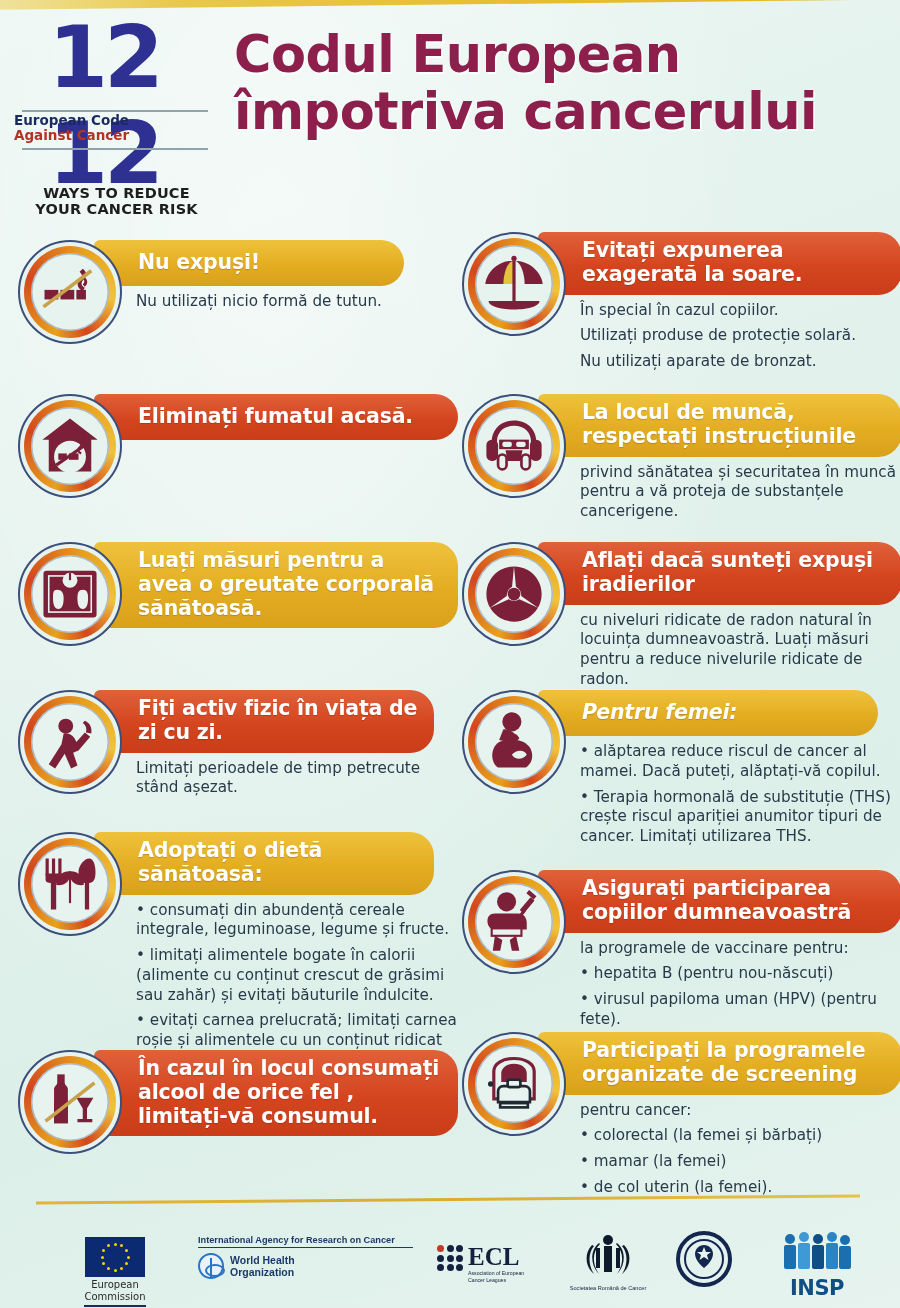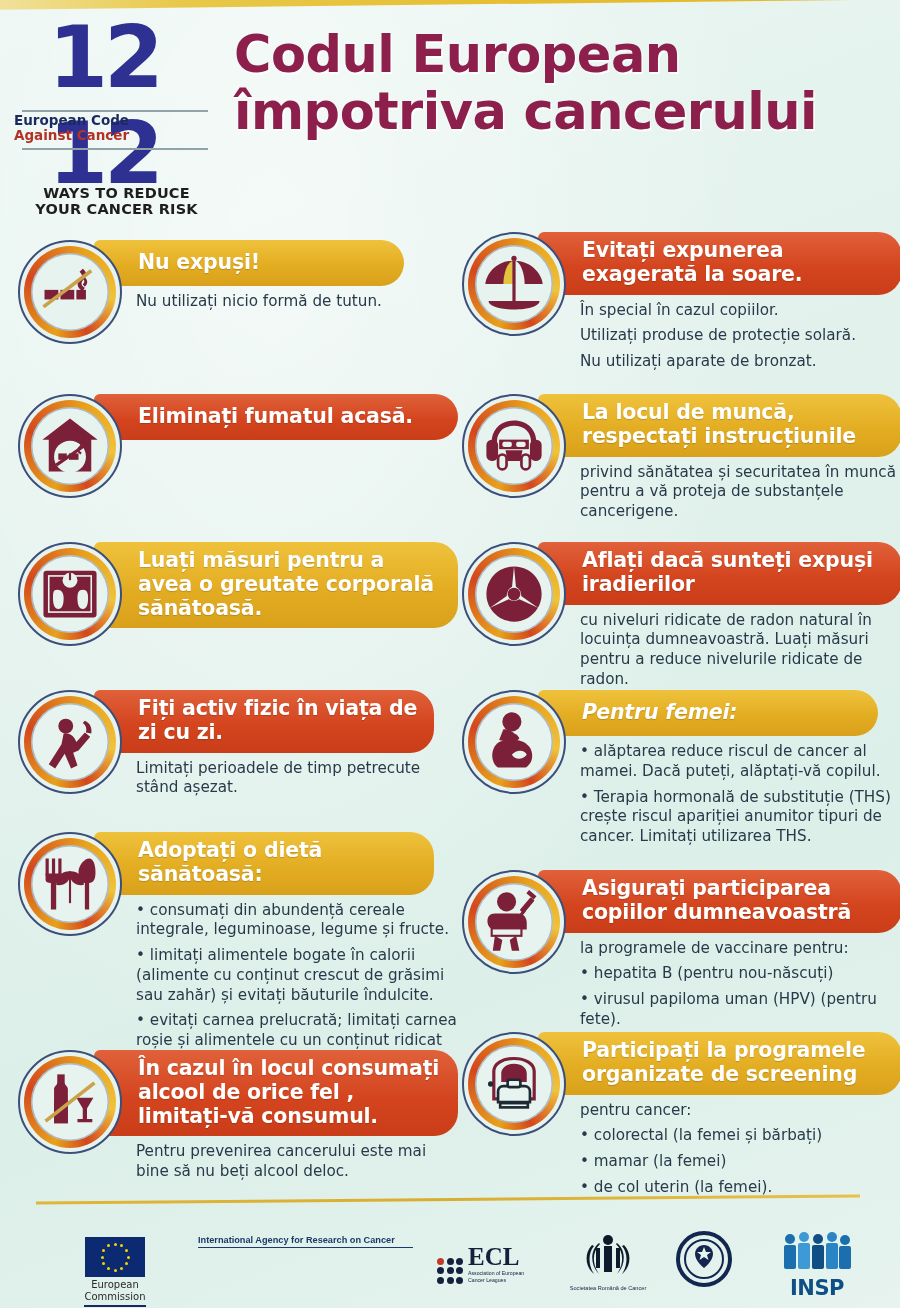--- a/index.html
+++ b/index.html
@@ -167,21 +167,21 @@
     content:""; position:absolute; left:50%; top:3px; width:2px; height:20px;
     background:#2b74c4; transform:translateX(-50%);
   }
   #logo-iarc .who .emblem:after{
     content:""; position:absolute; left:5px; top:9px; width:16px; height:9px;
     border:2px solid #2b74c4; border-radius:50%;
   }
   #logo-iarc .who .txt { font-size:10.5px; font-weight:700; color:#1b3a6b; line-height:1.18; }
   
   #logo-ecl { left:437px; top:30px; }
-  #logo-ecl .row { display:flex; align-items:flex-end; gap:5px; }
+  #logo-ecl .row { display:flex; align-items:flex-start; gap:5px; }
   #logo-ecl .dots { display:grid; grid-template-columns:repeat(3,7px); gap:2.5px; }
   #logo-ecl .dots i { width:7px; height:7px; border-radius:50%; background:#13213f; display:block; }
   #logo-ecl .dots i.red { background:#c0392b; }
   #logo-ecl .word { font-family:"Liberation Serif", serif; font-size:25px; font-weight:700; color:#13213f; line-height:0.95; }
   #logo-ecl .sub { font-size:5.2px; color:#13213f; line-height:1.25; margin-top:1px; }
   
   #logo-src { left:563px; top:16px; width:90px; text-align:center; }
   #logo-src .sub { font-size:5.6px; color:#13213f; margin-top:2px; }
   
   #logo-guv { left:668px; top:16px; width:72px; text-align:center; }
@@ -346,23 +346,20 @@
      <path d="M17 20c0-3 3-4 3-6h7c0 2 3 3 3 6v32H17z"></path>
      <rect x="17" y="30" width="13" height="22"></rect>
      <path d="M38 28h16l-6 10v10h5v3H39v-3h5V38z"></path>
               </g>
      <line x1="9" y1="50" x2="55" y2="14" stroke="#caa24a" stroke-width="3.5"></line>
             </svg>
           </div>
         </div>
         <div class="bar red">
           <span>În cazul în locul consumați alcool de orice fel , limitați-vă consumul.</span>
-        </div>
-        <div class="body">
-          <p>Pentru prevenirea cancerului este mai bine să nu beți alcool deloc.</p>
         </div>
       </div>
     </div>
   <div class="col right" id="col-right">
       <div class="item" style="position: absolute; top: 0px; left: 0px; width: 440px;">
         <div class="badge">
           <div class="ring-out"></div>
           <div class="ring-in"></div>
           <div class="glyph">
             <svg viewBox="0 0 64 64">
@@ -534,20 +531,27 @@
     <div class="cap">
       <div>European</div>
       <div>Commission</div>
     </div>
     <div class="underline"></div>
   </div>
 
   <div class="logo" id="logo-iarc">
     <div class="t1">International Agency for Research on Cancer</div>
     <div class="hr"></div>
+    <div class="who">
+      <div class="emblem"></div>
+      <div class="txt">
+        <div>World Health</div>
+        <div>Organization</div>
+      </div>
+    </div>
   </div>
 
   <div class="logo" id="logo-ecl">
     <div class="row">
       <div class="dots">
         <i class="red"></i>
           <i></i>
           <i></i>
           <i></i>
           <i></i>

